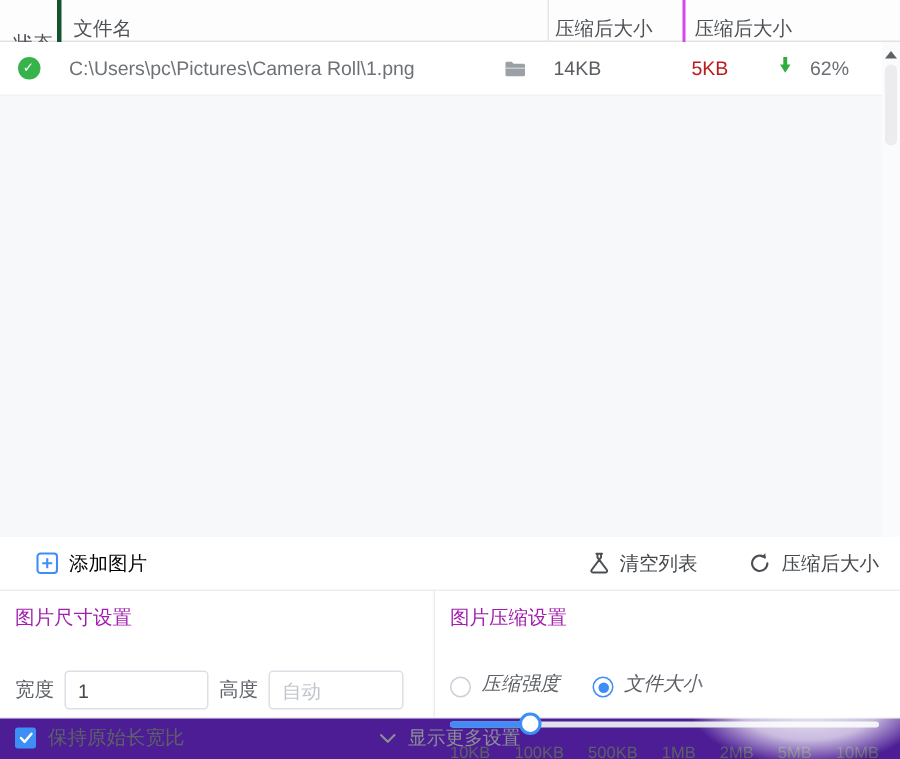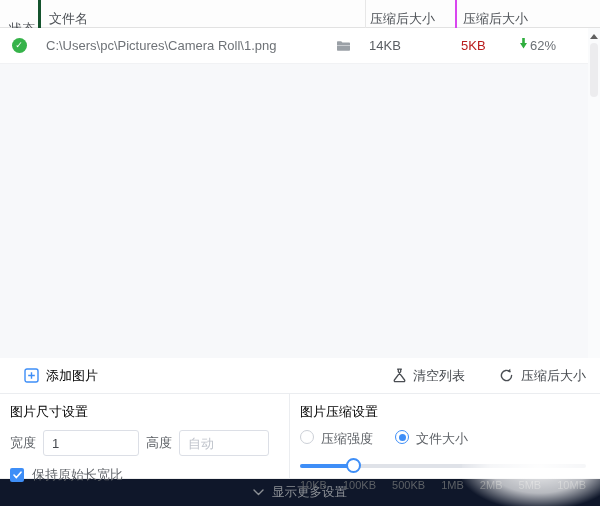--- a/index.html
+++ b/index.html
@@ -19,64 +19,64 @@
   .list { position:relative; height:330px; background:#f7f8fa; }
   .file-row { display:grid; grid-template-columns:38px 327px 90px 145px; height:36px; background:#fff; border-bottom:1px solid #f1f2f4; align-items:center; }
   .cell-status { display:flex; justify-content:center; align-items:center; }
   .check-circle { width:15px; height:15px; border-radius:50%; background:#36b34a; color:#fff; font-size:9px; font-weight:bold; display:flex; align-items:center; justify-content:center; line-height:1; }
   .cell-name { display:flex; align-items:center; padding-left:8px; color:#6e7277;gap:22px; }
   .cell-name .path { flex:1; white-space:nowrap; overflow:hidden; }
   .folder-icon { margin-right:14px; display:flex; }
   .cell-orig { padding-left:4px; color:#5a5e63; }
   .cell-comp { display:flex; align-items:center; padding-left:6px; }
   .comp-size { width:58px; color:#b91c1c; }
-  .reduction { display:flex; align-items:flex-start; gap:2px; color:#6b7075; }
+  .reduction { display:flex; align-items:flex-start; gap:12px; color:#6b7075; }
 
   .scrollbar { position:absolute; top:0; right:0; width:12px; height:330px; background:#fafbfc; display:flex; flex-direction:column; align-items:center; }
   .scroll-up { margin-top:6px; width:0; height:0; border-left:4px solid transparent; border-right:4px solid transparent; border-bottom:5px solid #606060; }
   .scroll-thumb { margin-top:4px; width:8px; height:54px; background:#ececee; border-radius:4px; }
 
   
   .toolbar { height:36px; background:#fff; display:flex; align-items:center; padding:0 14px; border-bottom:1px solid #ebedf0; }
   .btn { display:flex; align-items:center; gap:7px; cursor:pointer; background:none; border:none; font-size:13px; font-family:inherit; }
   .btn-add { color:#000000; margin-left:10px; }
   .toolbar-right { margin-left:auto; display:flex; align-items:center; gap:34px;justify-content:flex-end; }
   .btn-dark { color:#45494e; }
 
   
   .panels { display:flex; height:84px; background:#fff; }
   .panel-left { width:290px; border-right:1px solid #ebedf0; padding:9px 10px 0 10px; }
   .panel-right { flex:1; padding:9px 14px 0 10px; position:relative; }
-  .panel-title { color:#000000; margin-bottom:9px; }
+  .panel-title { color:#a21caf; margin-bottom:26px; }
 
   .dim-row { display:flex; align-items:center; gap:7px; }
   .dim-label { color:#5d6166; }
   .dim-input { width:96px; height:26px; border:1px solid #dcdfe6; border-radius:3px; padding:0 8px; font-size:13px; color:#45494e; font-family:inherit; outline:none; }
   .dim-input::placeholder { color:#c0c4cc; }
   .dim-input.h { width:90px; }
 
   .keep-row { display:flex; align-items:center; gap:8px; margin-top:10px; }
   .checkbox { width:14px; height:14px; border-radius:2px; background:#3e8ef7; display:flex; align-items:center; justify-content:center; }
   .keep-label { color:#5d6166; }
 
   .radio-row { display:flex; align-items:center; margin-top:2px; }
-  .radio-group { display:flex; align-items:flex-start; gap:7px; margin-right:22px; cursor:pointer; }
+  .radio-group { display:flex; align-items:flex-end; gap:7px; margin-right:22px; cursor:pointer;font-style:italic; }
   .radio { width:14px; height:14px; border-radius:50%; background:#fff; border:1px solid #ccd0d7; }
   .radio.checked { border:1.5px solid #3e8ef7; position:relative; }
   .radio.checked::after { content:""; position:absolute; left:50%; top:50%; width:7px; height:7px; margin:-3.5px 0 0 -3.5px; border-radius:50%; background:#3e8ef7; }
   .radio-label { color:#5d6166; }
 
   .slider { position:relative; height:16px; margin-top:10px; }
   .slider-track { position:absolute; top:6px; left:0; right:0; height:4px; border-radius:2px; background:#dfe2e8; }
   .slider-fill { position:absolute; top:6px; left:0; width:19%; height:4px; border-radius:2px; background:#3e8ef7; }
   .slider-handle { position:absolute; top:0; left:19%; width:15px; height:15px; margin-left:-8px; border-radius:50%; background:#fff; border:2px solid #3e8ef7; }
   .slider-labels { display:flex; justify-content:space-between; margin-top:5px; font-size:11px; color:#5d6166; }
 
   
-  .footer { height:28px; background:#0f172a; border-top:1px solid #ededed; display:flex; align-items:center; justify-content:center; gap:8px; color:#8c9095; font-size:12.5px; cursor:pointer; }
+  .footer { height:28px; background:#4c1d95; border-top:1px solid #ededed; display:flex; align-items:center; justify-content:center; gap:8px; color:#8c9095; font-size:12.5px; cursor:pointer; }
 
   
   .watermark { position:absolute; left:462px; top:426px; width:140px; height:82px; z-index:5; pointer-events:none;
     background:radial-gradient(ellipse at 55% 50%, rgba(255,255,255,0.95) 0%, rgba(255,255,255,0.7) 45%, rgba(255,255,255,0) 75%); }
 </style>
 </head>
 <body>
 
 <div class="app">
 

